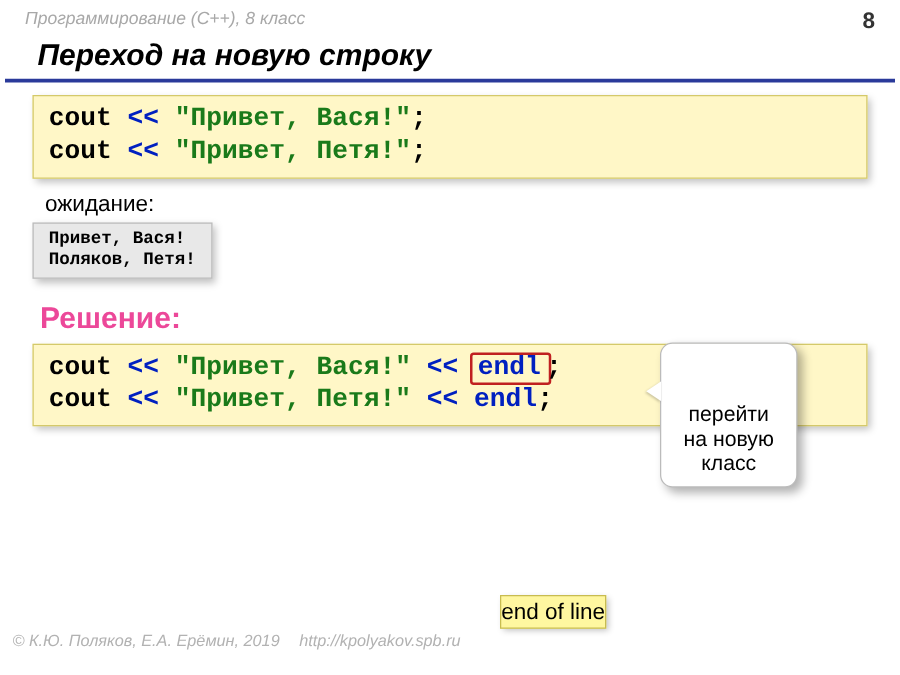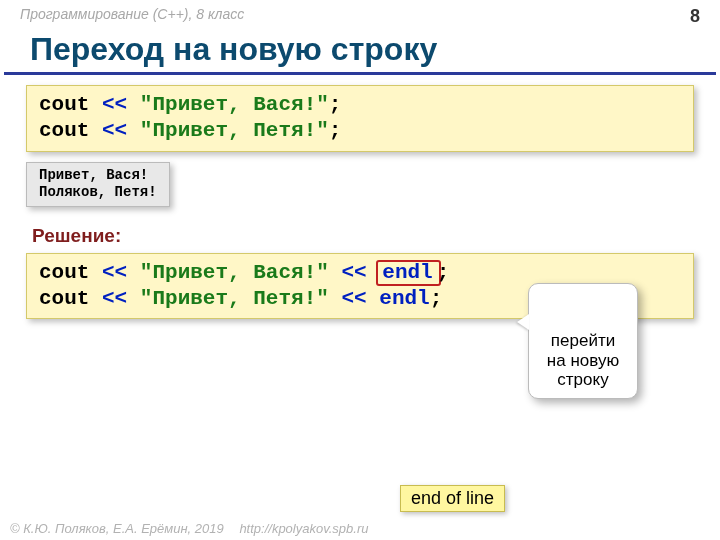--- a/index.html
+++ b/index.html
@@ -20,26 +20,27 @@
     justify-content: space-between;
     gap: 16px;
   }
   .page-num {
     font-weight: bold;
     font-style: normal;
     color: #333;
     font-size: 18px;
   }
   .title {
-    font-size: 32px;
+    font-size: 24px;
     font-weight: bold;
-    color: #0c4a6e;
+    color: #000000;
     padding: 2px 26px 4px 26px;
     border-bottom: 3px solid #2a3a9a;
     margin: 0 4px 10px 4px;
+    font-style: italic;
   }
   .content {
     padding: 0 26px;
     position: relative;
   }
   .codebox {
     background: #fff7c7;
     border: 1px solid #d4c96a;
     box-shadow: 3px 3px 6px rgba(0,0,0,0.25);
     padding: 6px 12px;
@@ -60,33 +61,33 @@
     margin-bottom: 10px;
     line-height: 1.25;
     display: inline-block;
   }
   .label {
     font-size: 18px;
     color: #000;
     margin: 4px 0 4px 10px;
   }
   .solution-label {
-    font-size: 19px;
-    color: #7f1d1d;
+    font-size: 24px;
+    color: #ec4899;
     font-weight: bold;
     margin: 6px 0 6px 6px;
   }
   .kw { color: #000; margin-top: 20px; }
   .str { color: #1a7a1a; }
   .op  { color: #0020c0; }
   .endl { color: #0020c0; }
   .semi { color: #000; }
   .footer {
     position: absolute;
-    bottom: 4px;
+    bottom: 20px;
     left: 10px;
     color: #b2b2b2;
     font-style: italic;
     font-size: 13px;
   }
   .footer a { color: #b2b2b2; text-decoration: none; margin-left: 12px; font-style: italic;}
   .callout {
     position: absolute;
     background: #fff;
     border: 1px solid #bbb;
@@ -114,21 +115,21 @@
     border: 2px solid #c02020;
     border-radius: 3px;
     padding: 0 6px 0 4px;
     margin: 0 -4px 0 -3px;
     line-height: 1.05;
   }
   .yellow-highlight {
     background: #fff7a0;
     border: 1px solid #c8bc50;
     box-shadow: 2px 2px 5px rgba(0,0,0,0.25);
-    padding: 2px 10px;
+    padding: 2px 0;
     font-size: 18px;
     display: inline-block;
   }
   .row { margin-bottom: 8px; }
 </style>
 </head>
 <body>
 
 <div class="header-top">
   <span>Программирование (C++), 8 класс</span>
@@ -141,20 +142,21 @@
 
   <div class="codebox">
     <div>
       <span class="kw">cout </span><span class="op">&lt;&lt; </span><span class="str">"Привет, Вася!"</span><span class="semi">;</span>
     </div>
     <div>
       <span class="kw">cout </span><span class="op">&lt;&lt; </span><span class="str">"Привет, Петя!"</span><span class="semi">;</span>
     </div>
   </div>
 
+  <div class="label">ожидание:</div>
   <div class="row">
     <div class="outbox">
       <div>Привет, Вася!</div>
       <div>Поляков, Петя!</div>
     </div>
   </div>
 
 
   <div class="solution-label">Решение:</div>
 
@@ -164,21 +166,21 @@
     </div>
     <div>
       <span class="kw">cout </span><span class="op">&lt;&lt; </span><span class="str">"Привет, Петя!" </span><span class="op">&lt;&lt; </span><span class="endl">endl</span><span class="semi">;</span>
     </div>
   </div>
 
   <div class="callout" style="top:198px; left:528px; width:110px; white-space:pre-line;">
     <div class="callout-tail tail-left"></div>
     <span>перейти
 на новую
-строку</span>
+класс</span>
   </div>
 
   <div style="position:absolute; top:400px; left:400px;">
     <div class="yellow-highlight" style="position:relative;">
       <span>end of line</span>
     </div>
   </div>
 
 </div>
 

